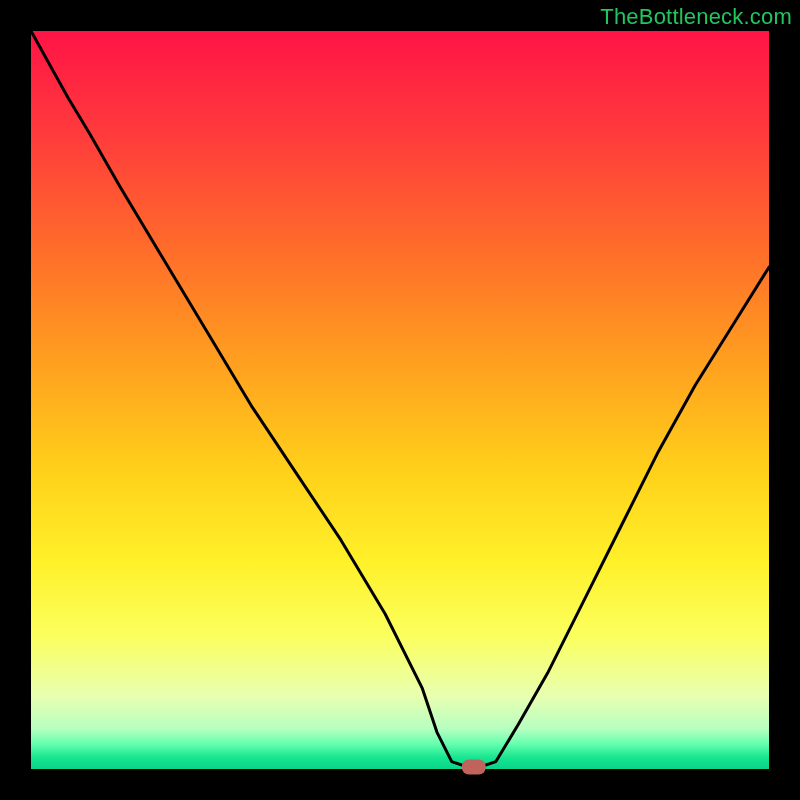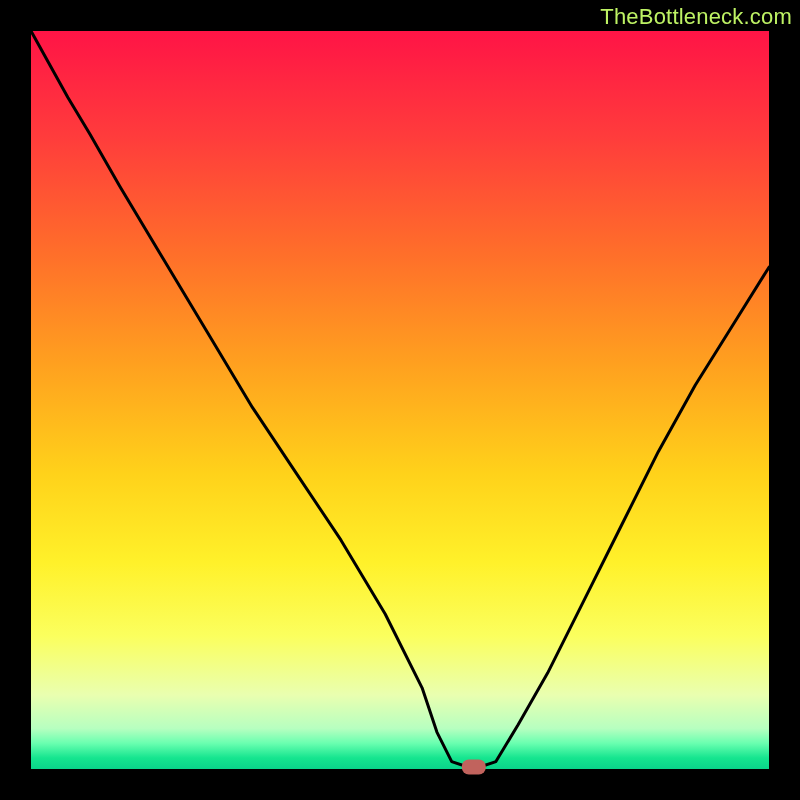--- a/index.html
+++ b/index.html
@@ -14,21 +14,21 @@
   .frame {
     position: relative;
     width: 800px;
     height: 800px;
     background: #000;
   }
   .watermark {
     position: absolute;
     top: 4px;
     right: 8px;
-    color: #bef264;
+    color: #22c55e;
     font-size: 22px;
     font-weight: 400;
     letter-spacing: 0.2px;
     user-select: none;
   }
   svg { display: block; }
 </style>
 </head>
 <body>
 

